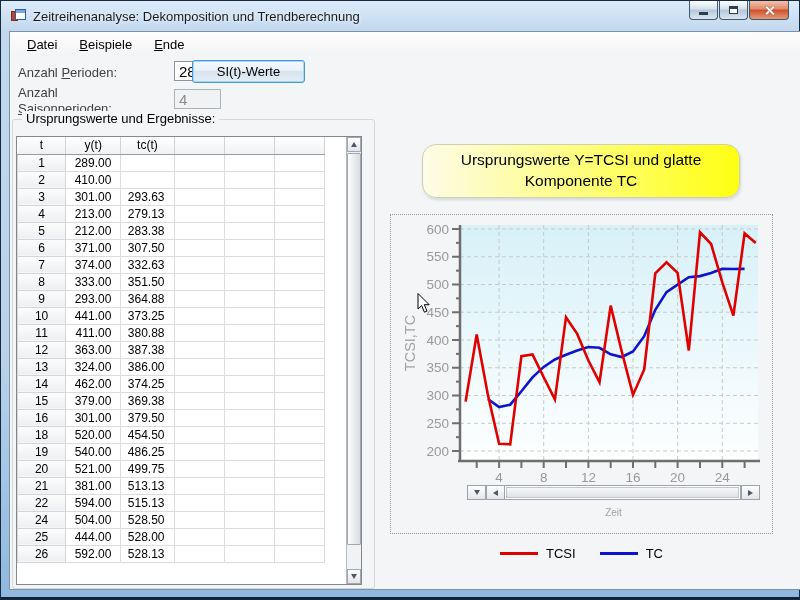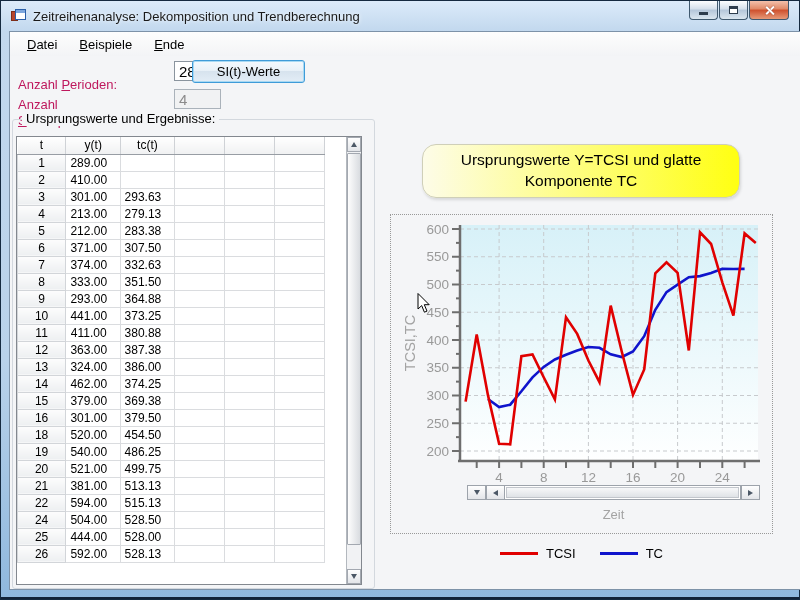--- a/index.html
+++ b/index.html
@@ -22,52 +22,52 @@
   .tb-close{width:40px;background:linear-gradient(#f3c0ab,#e08866 45%,#ce4f2c 50%,#e79a78);}
   .glyph-close{position:relative;width:11px;height:11px;}
   .glyph-close::before,.glyph-close::after{content:"";position:absolute;left:5px;top:0;width:2.4px;height:11px;background:#fff;box-shadow:0 0 1px #7c2410;}
   .glyph-close::before{transform:rotate(45deg);}
   .glyph-close::after{transform:rotate(-45deg);}
   
   .client{position:absolute;left:8px;top:30px;width:796px;height:559px;background:#f4f5f7;border:1px solid #7d92a8;}
   .menubar{position:absolute;left:0;top:0;right:0;height:24px;background:linear-gradient(#fdfdfd,#f3f4f6);display:flex;align-items:center;padding-left:6px;}
   .menu-item{padding:3px 11px;color:#000;}
   .menu-item u{text-decoration:underline;}
-  .label{position:absolute;color:#be185d;margin-top:12px;}
+  .label{position:absolute;color:#404040;}
   .textbox{position:absolute;width:47px;height:20px;border:1px solid #8a949e;background:#fff;padding:2px 4px;font-size:15px;font-family:inherit;margin-left:36px;}
   .textbox.disabled{background:#f1f2f3;color:#8b8b8b;border-color:#aab2ba;}
   .btn-si{position:absolute;left:182px;top:28px;width:113px;height:23px;border:1px solid #3f9bd8;box-shadow:inset 0 0 0 1px #a8d9f3;border-radius:3px;background:linear-gradient(#f4f9fd,#e9f1f8 45%,#d7e3ee 50%,#e3edf6);font-size:13px;font-family:inherit;display:flex;align-items:center;justify-content:center;}
   .groupbox{position:absolute;left:2px;top:87px;width:363px;height:470px;border:1px solid #d3d8de;border-radius:3px;}
   .groupbox-label{position:absolute;left:9px;top:-9px;background:#f4f5f7;padding:0 4px;font-size:13px;}
   
   .grid{position:absolute;left:6px;top:104px;width:346px;height:449px;background:#fff;border:1px solid #83888f;overflow:hidden;}
   .grid table{border-collapse:collapse;table-layout:fixed;font-size:12px;width:308px;}
   .grid th{font-weight:normal;height:16px;background:linear-gradient(#ffffff,#f0f1f2);border-right:1px solid #cfd2d6;border-bottom:1px solid #989da4;padding:0;text-align:center;}
   .grid tr{height:17px;}
   .grid td{padding:0;border-right:1px solid #dadcdf;border-bottom:1px solid #dadcdf;white-space:nowrap;overflow:hidden;}
   .grid td.rowhdr{background:linear-gradient(#fdfdfd,#edeff1);border:1px solid #d2d5d9;text-align:center;}
-  .grid td.num{text-align:center;padding-right:9px;background:#fff;}
+  .grid td.num{text-align:right;padding-right:9px;background:#fff;}
   .vscroll{position:absolute;right:0;top:0;bottom:0;width:15px;background:#f1f2f4;border-left:1px solid #b3b8be;}
   .vscroll .sbtn{position:absolute;left:0;width:14px;height:15px;background:linear-gradient(#fefefe,#e3e5e9);border:1px solid #a3a8b0;display:flex;align-items:center;justify-content:center;}
   .vscroll .sbtn.up{top:0;} .vscroll .sbtn.down{bottom:0;}
   .vscroll .thumb{position:absolute;left:0;top:16px;width:14px;height:392px;background:linear-gradient(90deg,#fdfdfd,#d9dce0);border:1px solid #a3a8b0;border-radius:1px;}
   .tri{width:0;height:0;border-style:solid;}
   .tri-up{border-width:0 3.5px 5px 3.5px;border-color:transparent transparent #4c5866 transparent;}
   .tri-down{border-width:5px 3.5px 0 3.5px;border-color:#4c5866 transparent transparent transparent;}
   .tri-left{border-width:3.5px 5px 3.5px 0;border-color:transparent #4c5866 transparent transparent;}
   .tri-right{border-width:3.5px 0 3.5px 5px;border-color:transparent transparent transparent #4c5866;}
   
   .chart-title{position:absolute;left:412px;top:112px;width:318px;height:54px;border:1px solid #cfcfb8;border-radius:14px;background:linear-gradient(90deg,#fdfce8,#ffff12);box-shadow:1px 2px 3px rgba(0,0,0,0.12);display:flex;align-items:center;justify-content:center;text-align:center;font-size:15.5px;line-height:1.35;padding:2px 14px;}
   .chart-panel{position:absolute;left:380px;top:182px;width:383px;height:320px;border:1px dotted #999;}
   .chart-panel svg{position:absolute;left:0;top:0;}
   .hscroll{position:absolute;left:76px;top:270px;width:293px;height:15px;display:flex;}
   .hbtn{width:19px;height:15px;background:linear-gradient(#fefefe,#e3e5e9);border:1px solid #9da3ab;display:flex;align-items:center;justify-content:center;flex:0 0 auto;}
   .htrack{flex:1;border:1px solid #9da3ab;border-left:none;background:#fff;position:relative;}
   .hthumb{position:absolute;inset:1px;background:linear-gradient(#f7f8f9,#dfe2e6);border:1px solid #c2c6cc;}
-  .xaxis-title{position:absolute;left:76px;top:292px;width:293px;text-align:center;color:#a3a3a3;font-size:13px;}
+  .xaxis-title{position:absolute;left:76px;top:292px;width:293px;text-align:center;color:#a3a3a3;font-size:10px;}
   .legend{position:absolute;left:380px;top:514px;width:383px;display:flex;align-items:center;justify-content:center;gap:8px;font-size:13px;}
   .legend .swatch{width:38px;height:3px;}
   .legend .gap{width:8px;}
   .cursor{position:absolute;left:407px;top:261px;pointer-events:none;}
 </style>
 </head>
 <body>
 
 <div id="screen">
 

